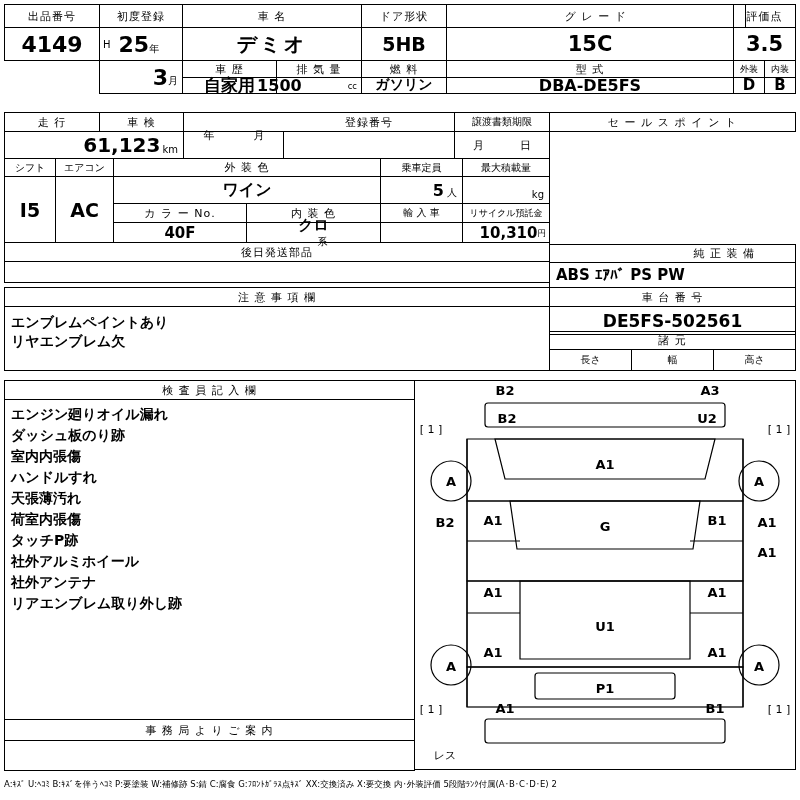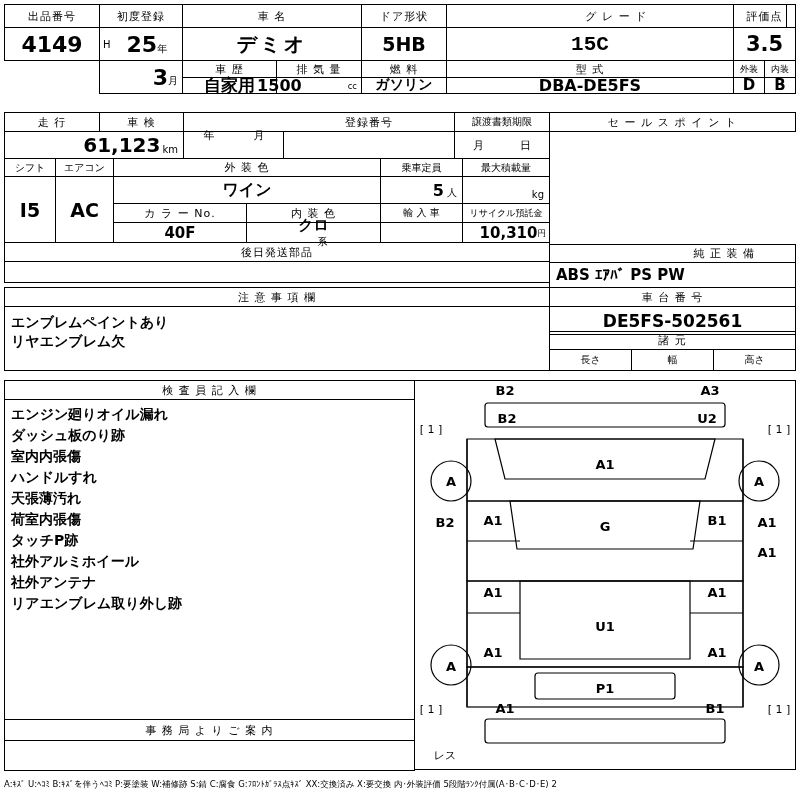--- a/index.html
+++ b/index.html
@@ -54,43 +54,43 @@
   <div class="bx" style="left:0;top:23px;width:96px;height:34px;">
     <div class="val big">4149</div>
   </div>
 
   <div class="bx" style="left:95px;top:0;width:84px;height:24px;">
     <div class="lbl">初度登録</div>
   </div>
   <div class="bx" style="left:95px;top:23px;width:84px;height:34px;">
     <div class="cellflex" style="padding-left:3px;">
       <span class="sm">H</span>
-      <span class="big" style="margin-left:16px;">25</span>
+      <span class="big" style="margin-left:8px;">25</span>
       <span class="sm" style="align-self:flex-end;margin-bottom:4px;">年</span>
     </div>
   </div>
 
   <div class="bx" style="left:178px;top:0;width:180px;height:24px;">
     <div class="lbl">車 名</div>
   </div>
   <div class="bx" style="left:178px;top:23px;width:180px;height:34px;">
     <div class="val" style="font-size:20px;letter-spacing:3px;">デミオ</div>
   </div>
 
   <div class="bx" style="left:357px;top:0;width:86px;height:24px;">
     <div class="lbl">ドア形状</div>
   </div>
   <div class="bx" style="left:357px;top:23px;width:86px;height:34px;">
     <div class="val" style="font-size:19px;">5HB</div>
   </div>
 
-  <div class="bx" style="left:442px;top:0;width:341px;height:24px;text-align:right;">
+  <div class="bx" style="left:442px;top:0;width:300px;height:24px;text-align:right;">
     <div class="lbl">グ レ ー ド</div>
   </div>
-  <div class="bx" style="left:442px;top:23px;width:288px;height:34px;font-family:Liberation Mono, monospace;">
+  <div class="bx" style="left:442px;top:23px;width:288px;height:34px;">
     <div class="val" style="font-size:21px;">15C</div>
   </div>
 
   <div class="bx" style="left:729px;top:0;width:63px;height:24px;">
     <div class="lbl">評価点</div>
   </div>
   <div class="bx" style="left:729px;top:23px;width:63px;height:34px;">
     <div class="val" style="font-size:21px;">3.5</div>
   </div>
 

